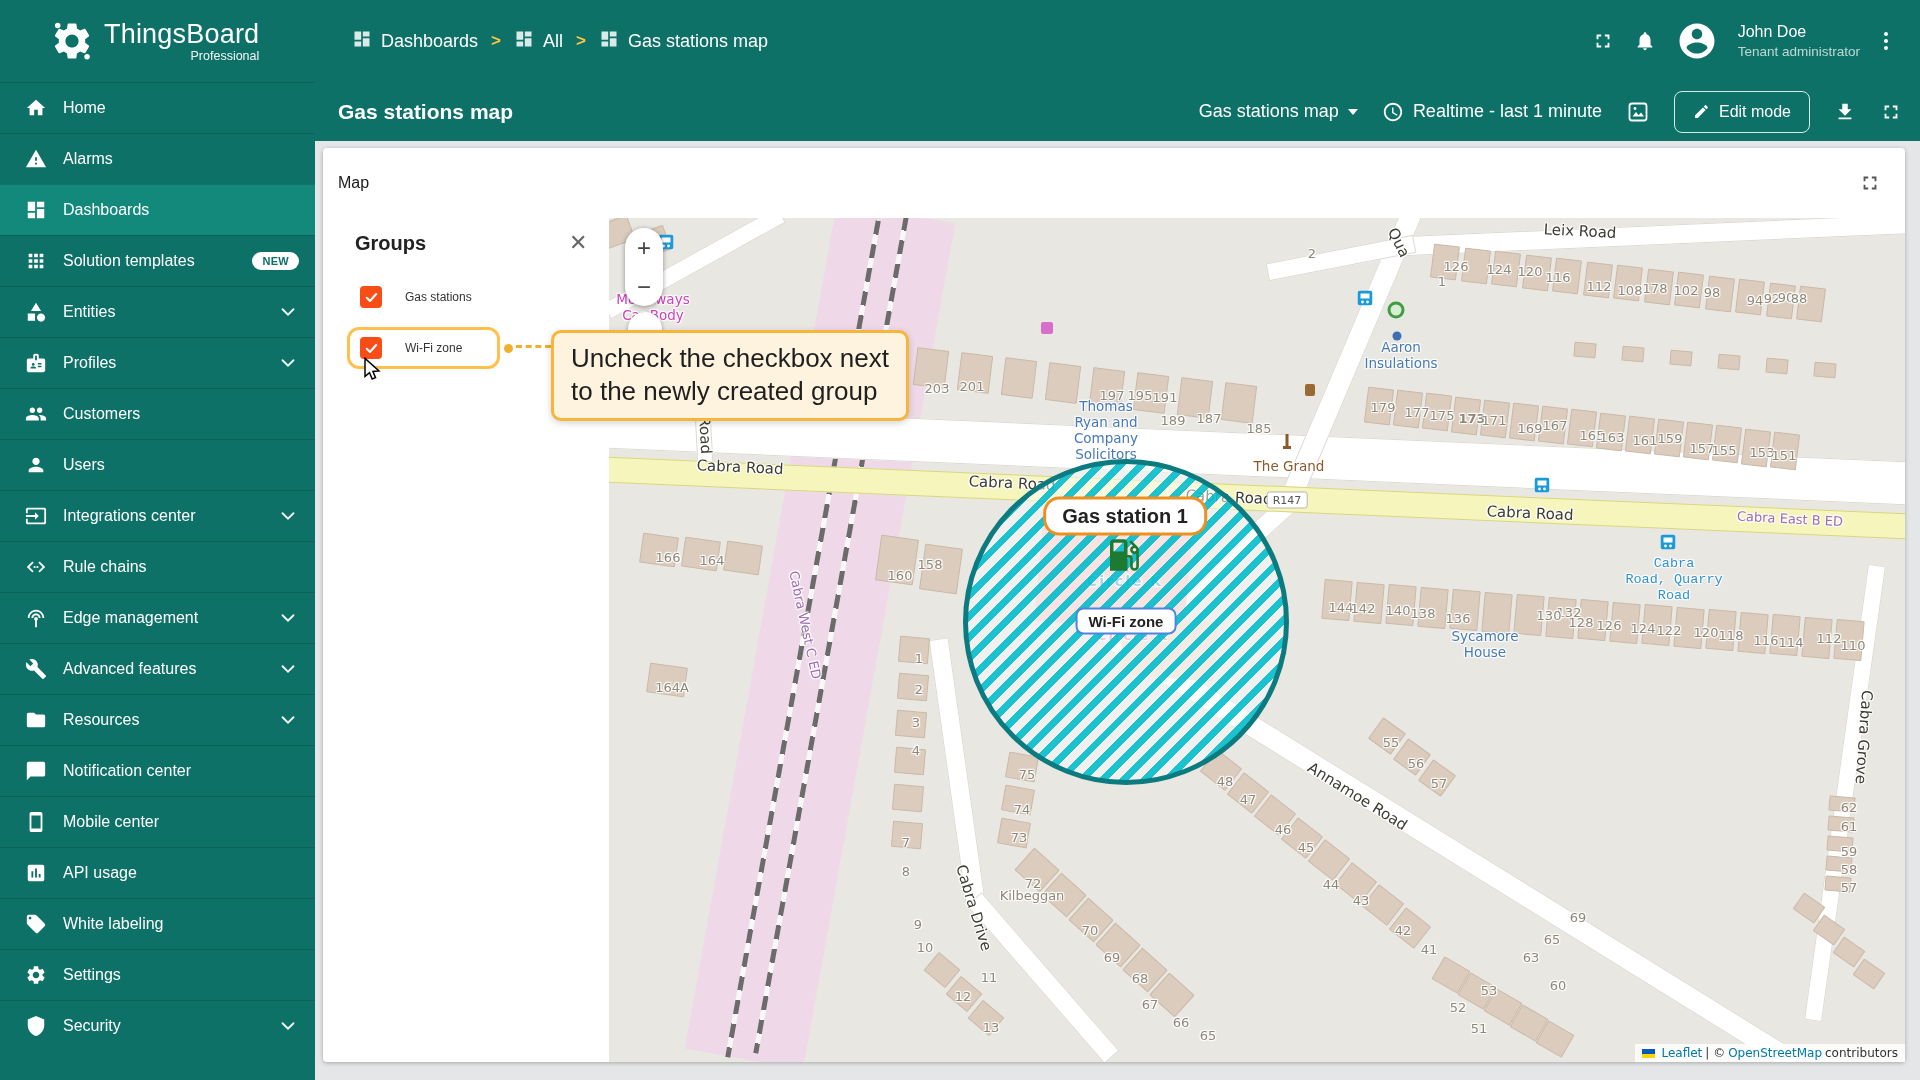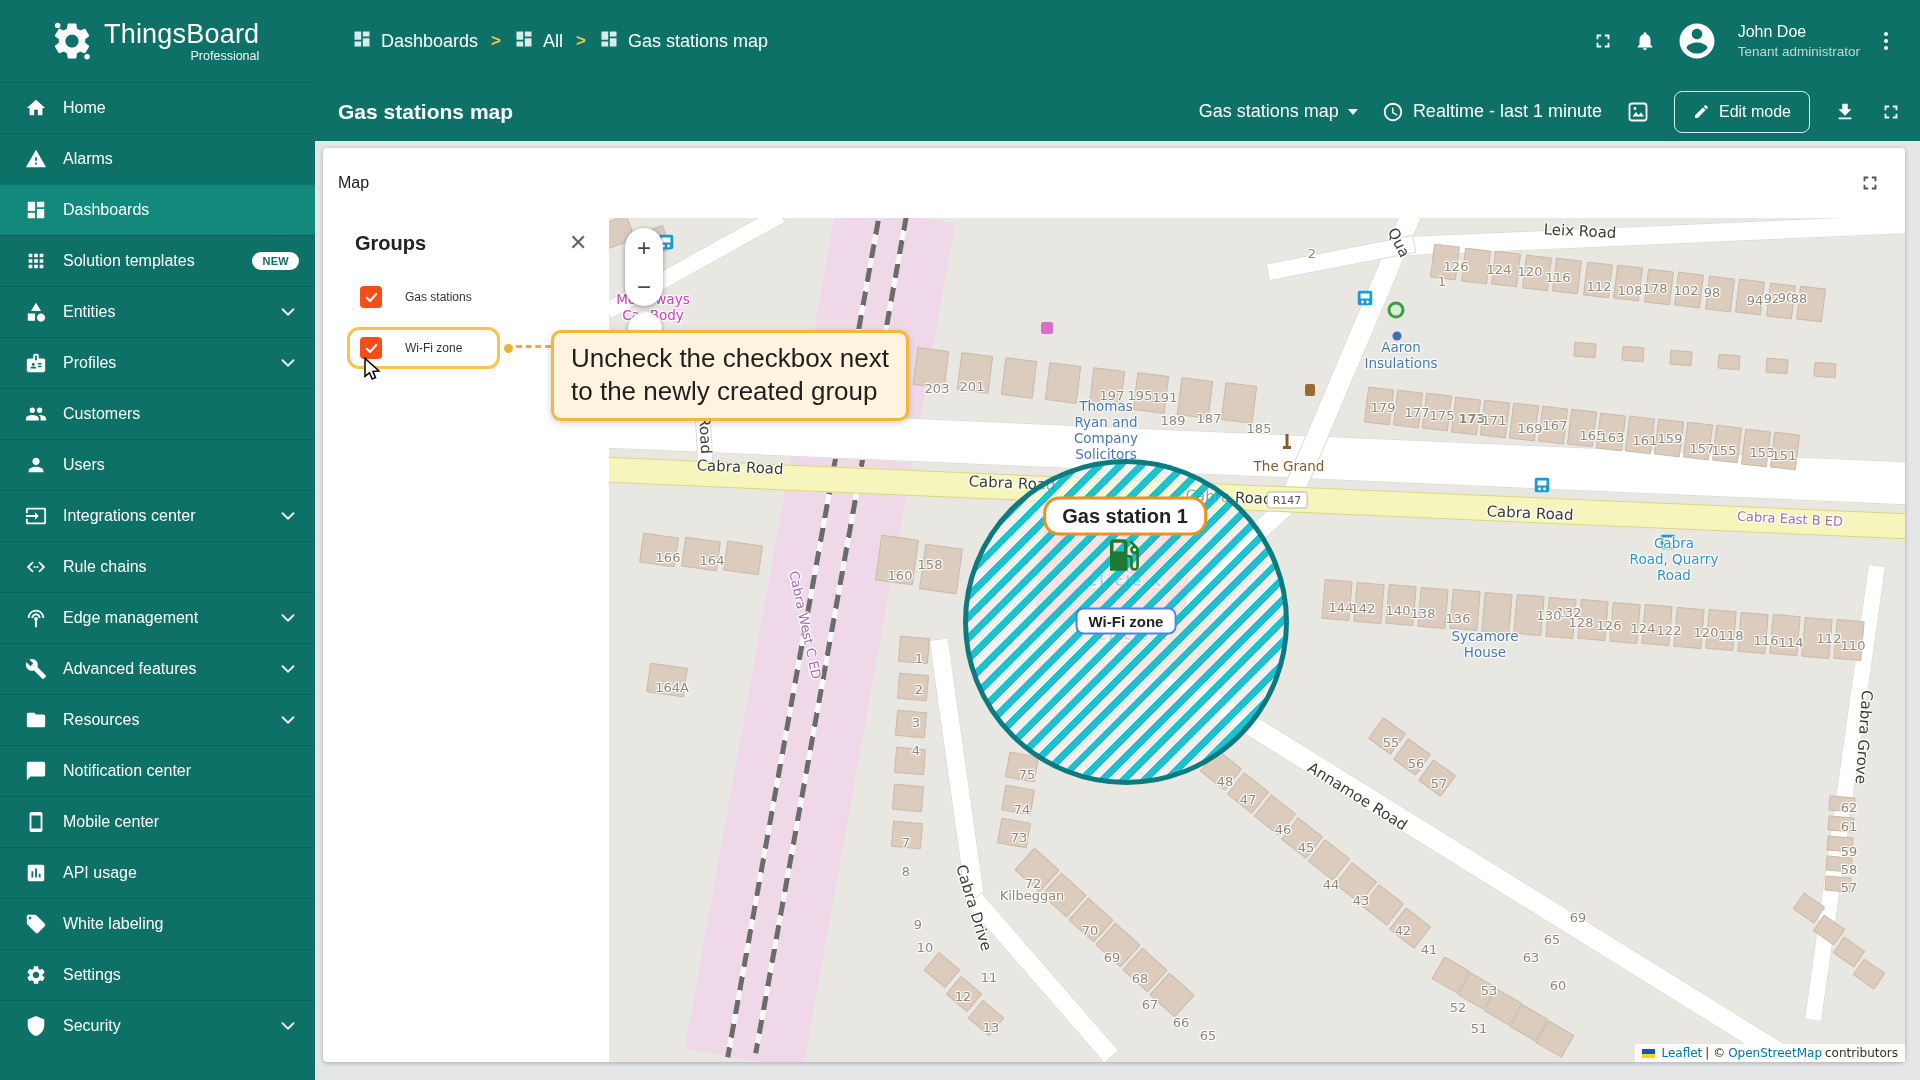--- a/index.html
+++ b/index.html
@@ -631,21 +631,21 @@
         <div class="map-label l-road" style="left: 1254px; top: 519px; transform: translate(-50%, -50%) rotate(94deg);">Cabra Grove</div>
         <div class="map-label l-shop" style="left: 44px; top: 90px; transform: translate(-50%, -50%);">Motorways
 Car Body</div>
         <div class="map-label l-poi" style="left: 792px; top: 138px; transform: translate(-50%, -50%);">Aaron
 Insulations</div>
         <div class="map-label l-poi" style="left: 497px; top: 213px; transform: translate(-50%, -50%);">Thomas
 Ryan and
 Company
 Solicitors</div>
         <div class="map-label l-hist" style="left: 680px; top: 249px; transform: translate(-50%, -50%);">The Grand</div>
-        <div class="map-label l-transit" style="left: 1065px; top: 342px; transform: translate(-50%, -50%);">Cabra
+        <div class="map-label l-transit" style="left: 1065px; top: 362px; transform: translate(-50%, -50%); font-family: Liberation Mono, monospace;">Cabra
 Road, Quarry
 Road</div>
         <div class="map-label l-poi" style="left: 876px; top: 427px; transform: translate(-50%, -50%);">Sycamore
 House</div>
         <div class="map-label l-num" style="left: 423px; top: 678px; transform: translate(-50%, -50%);">Kilbeggan</div>
         <div class="map-label l-ck" style="left: 516px; top: 363px; transform: translate(-50%, -50%);">Circle K</div>
         <div class="map-label l-ckp" style="left: 524px; top: 418px; transform: translate(-50%, -50%);">Circle K</div>
         <div class="map-label l-num" style="left: 847px; top: 49px; transform: translate(-50%, -50%);">126</div>
         <div class="map-label l-num" style="left: 890px; top: 52px; transform: translate(-50%, -50%);">124</div>
         <div class="map-label l-num" style="left: 921px; top: 54px; transform: translate(-50%, -50%);">120</div>

